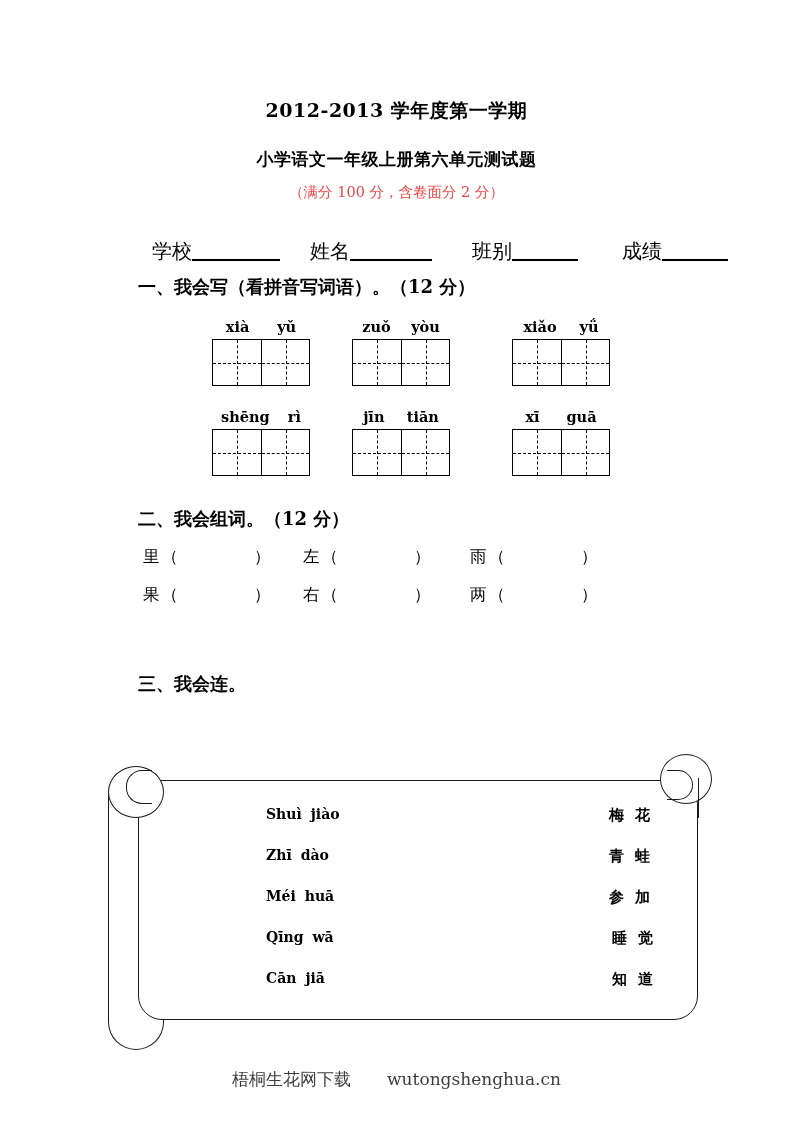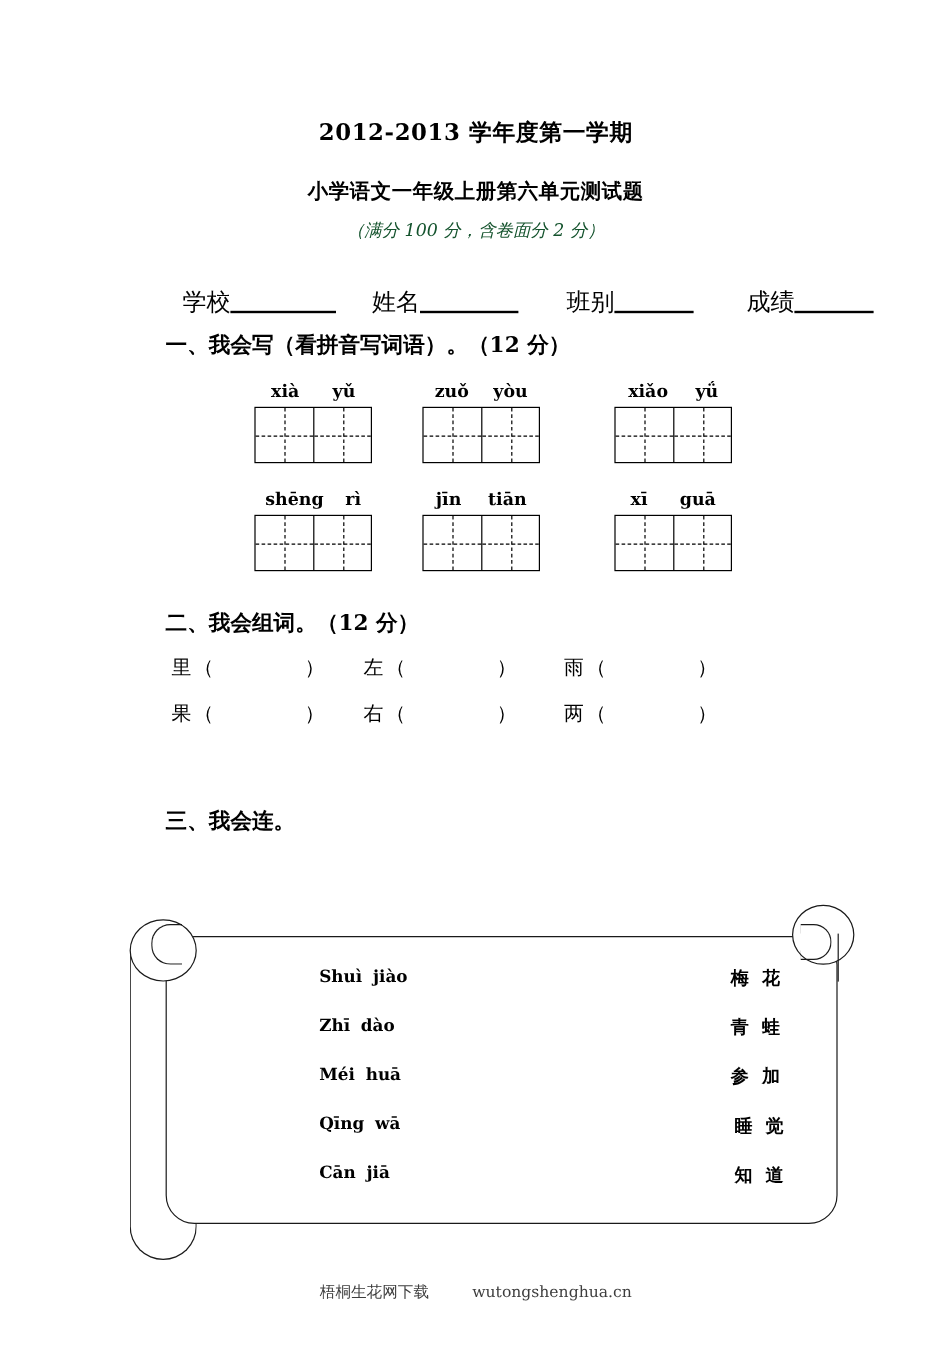--- a/index.html
+++ b/index.html
@@ -44,22 +44,21 @@
     font-weight: bold;
     letter-spacing: 0.5px;
   }
   .title-note {
     position: absolute;
     left: 0;
     top: 183px;
     width: 793px;
     text-align: center;
     font-size: 14.5px;
-    color: #14532d;
-    font-style: italic;
+    color: #ef4444;
   }
 
   
   .info-line {
     position: absolute;
     left: 152px;
     top: 238px;
     width: 540px;
     font-size: 20px;
     white-space: nowrap;
@@ -321,21 +320,21 @@
   .mw-indent-1 { left: 455px; }
   .mw-indent-2 { left: 458px; }
 
   
   .footer {
     position: absolute;
     left: 0;
     top: 1068px;
     width: 793px;
     text-align: center;
-    font-size: 13px;
+    font-size: 17px;
     color: #3d3d3d;
   }
   .footer .site { margin-left: 36px; }
 </style>
 </head>
 <body>
 
 <div class="page">
 
   <div class="title-main">2012-2013 学年度第一学期</div>

